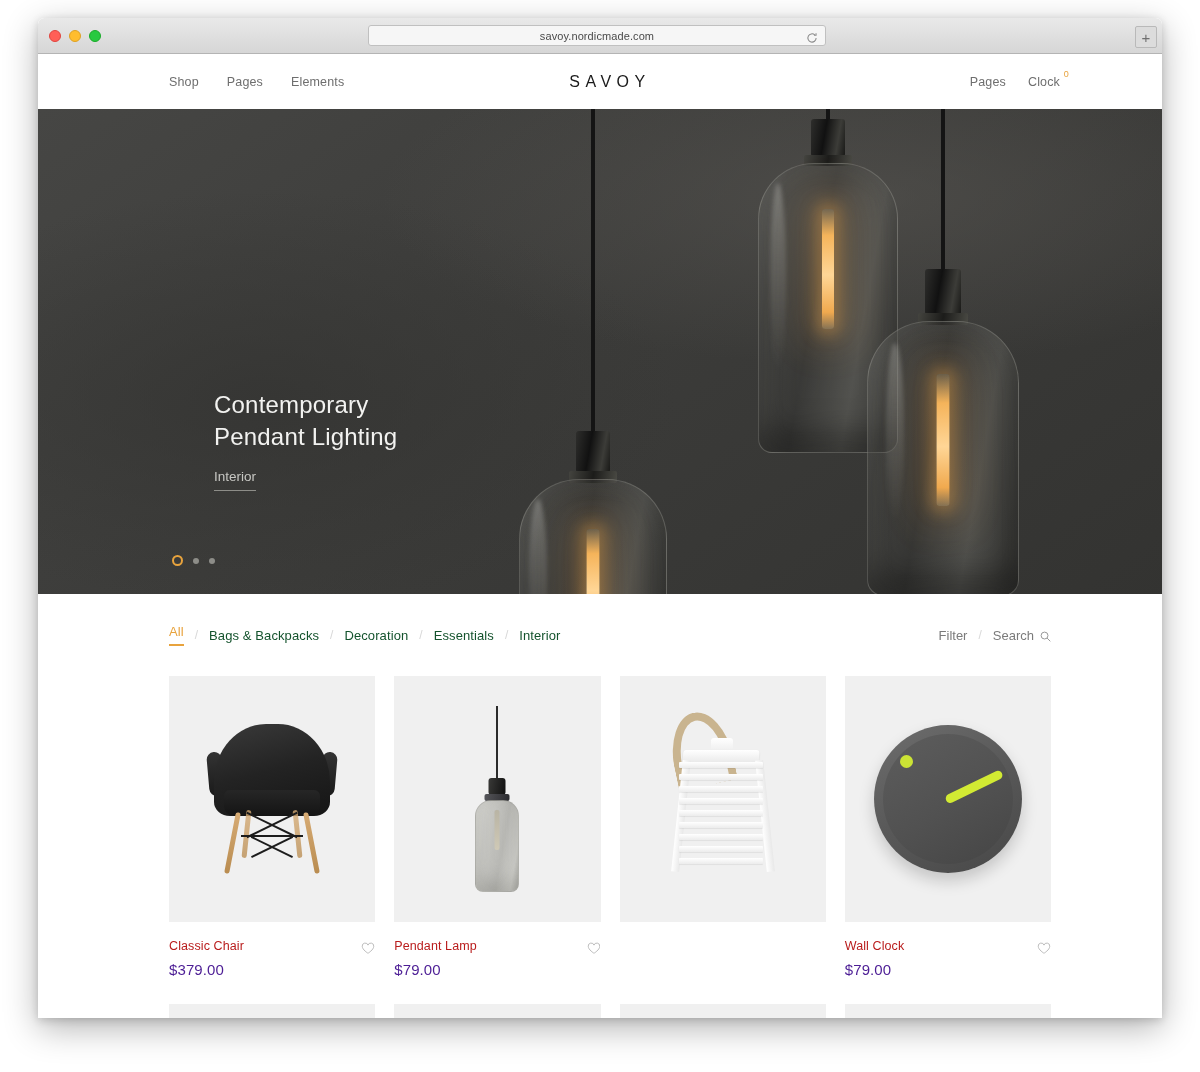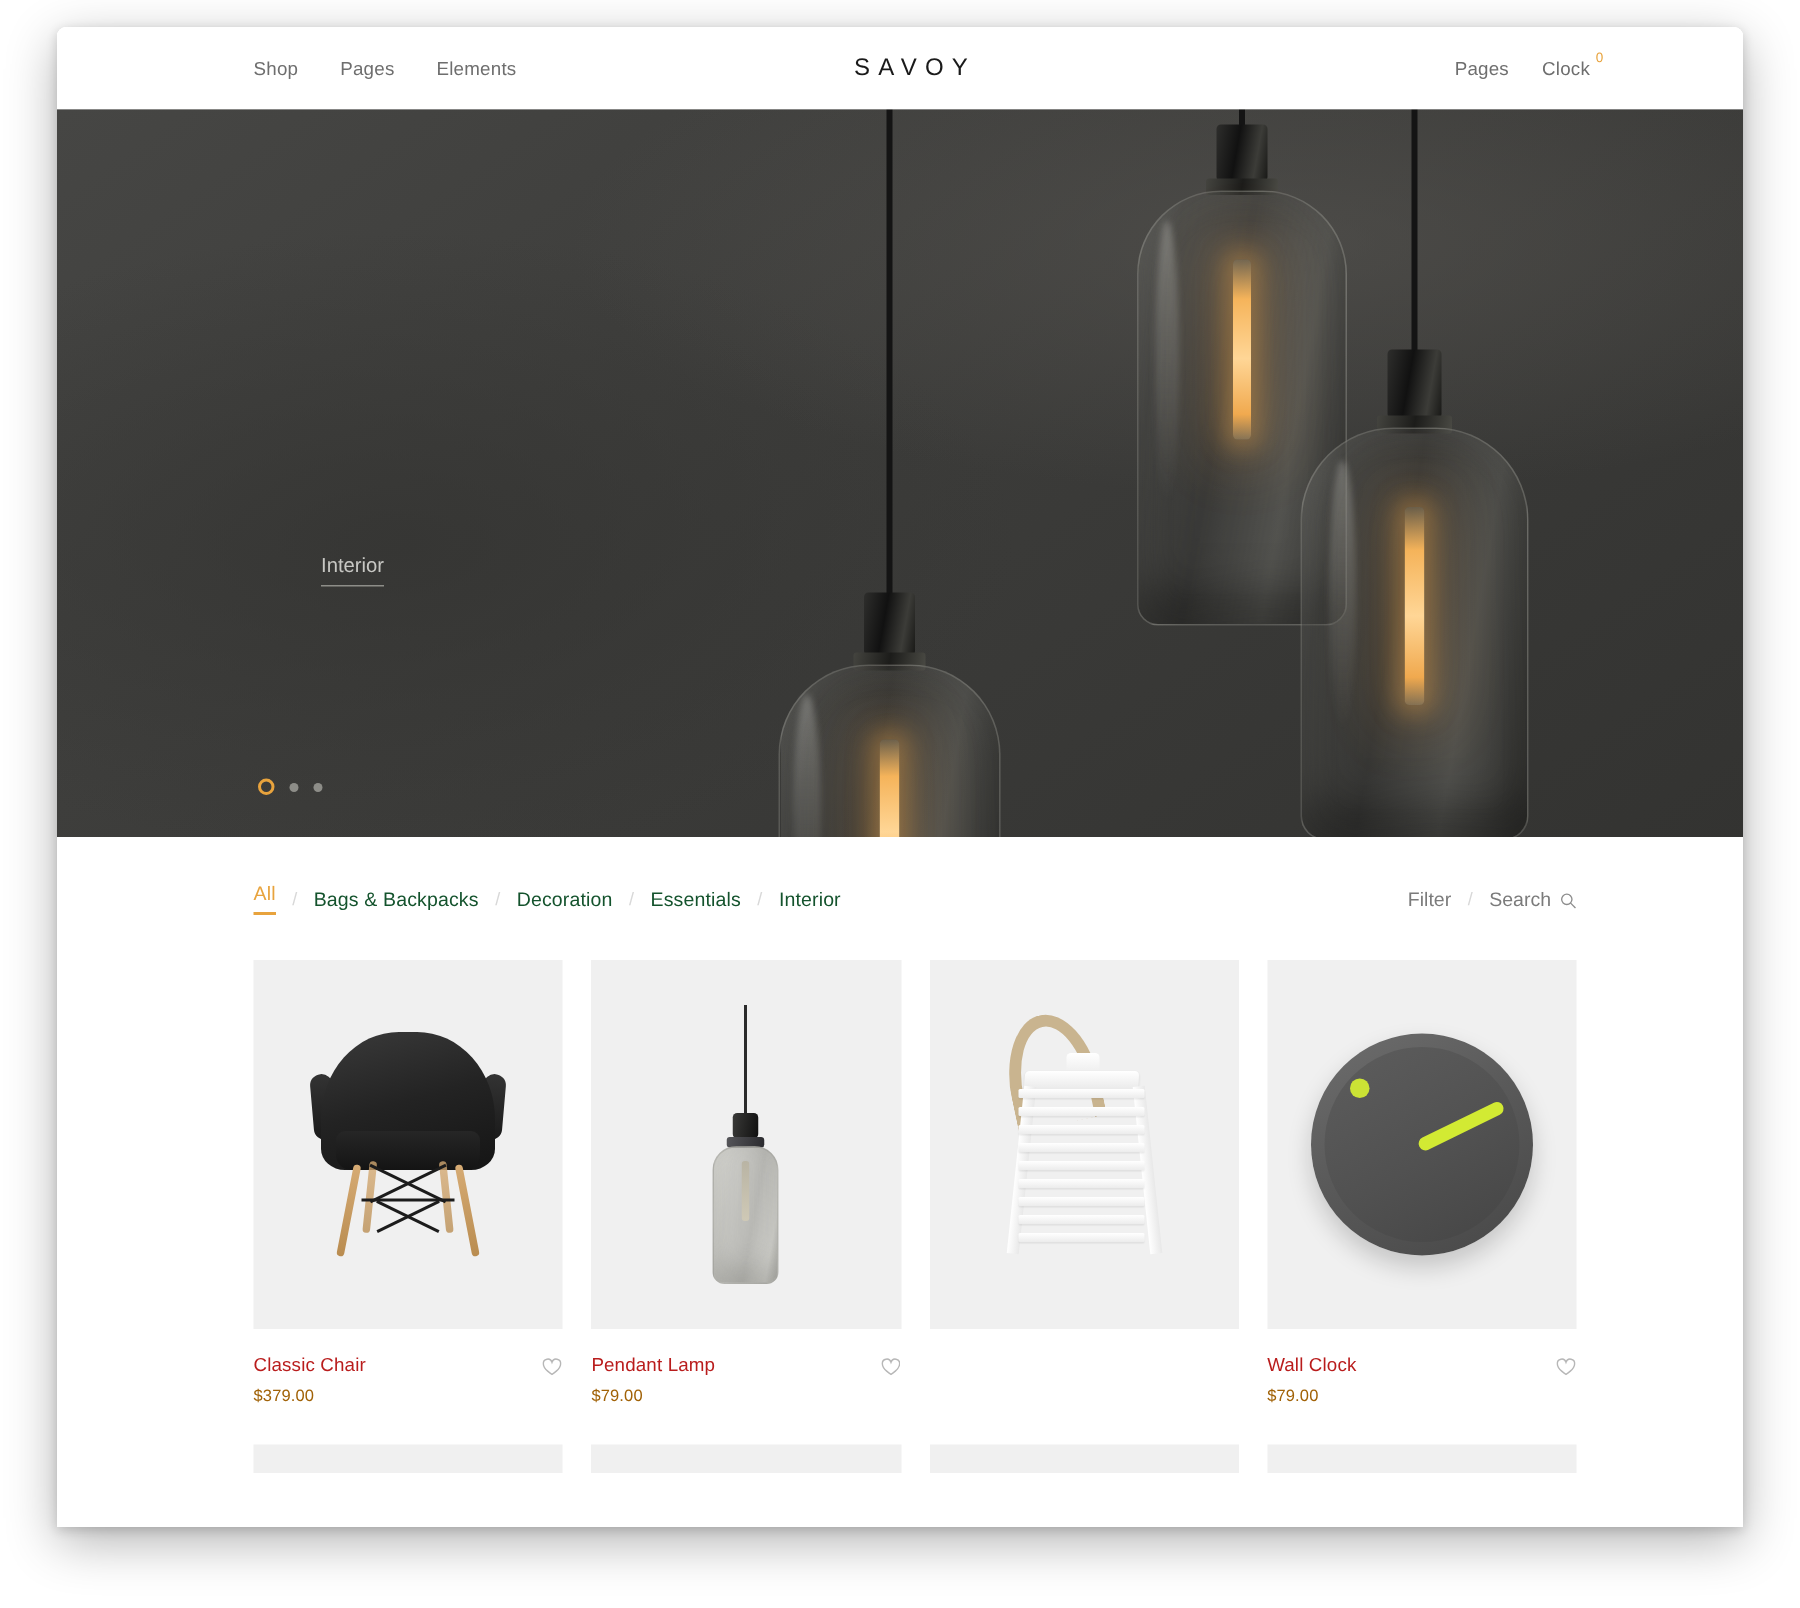--- a/index.html
+++ b/index.html
@@ -322,22 +322,22 @@
     align-items: flex-start;
     justify-content: space-between;
     padding-top: 17px;
   }
   .product-name {
     font-size: 12.5px;
     color: #b91c1c;
     letter-spacing: 0.1px;
   }
   .product-price {
-    font-size: 11px;
-    color: #a16207;
+    font-size: 15px;
+    color: #4c1d95;
     padding-top: 8px;
     letter-spacing: 0.1px;
   }
   .heart-icon { width: 14px; height: 13px; color: #b7b7b7; margin-top: 1px; }
 
   .grid-row-2 { margin-top: 26px; }
 
   
   .chair { position: absolute; left: 50%; top: 48px; transform: translateX(-50%); width: 128px; height: 160px; }
   .chair-shell {
@@ -439,20 +439,39 @@
     background: #d2ea33;
     transform-origin: 2px 50%;
     transform: translate(-2px,-4px) rotate(-26deg);
   }
 </style>
 </head>
 <body>
 
 <div class="browser-window">
 
+  <div class="titlebar">
+    <div class="traffic-lights">
+      <span class="tl tl-red"></span>
+      <span class="tl tl-yellow"></span>
+      <span class="tl tl-green"></span>
+    </div>
+
+    <div class="urlbar">
+      <span class="urlbar-text">savoy.nordicmade.com</span>
+      <span class="reload-icon">
+        <svg viewBox="0 0 16 16" fill="none" stroke="currentColor" stroke-width="1.4">
+          <path d="M13.5 8a5.5 5.5 0 1 1-1.8-4.1"></path>
+          <path d="M13.4 1.6v2.8h-2.8"></path>
+        </svg>
+      </span>
+    </div>
+
+    <div class="newtab-btn">+</div>
+  </div>
 
   <div class="viewport">
 
     <div class="site-header">
       <div class="nav-left">
         <span class="nav-item">Shop</span>
         <span class="nav-item">Pages</span>
         <span class="nav-item">Elements</span>
       </div>
 
@@ -491,20 +510,21 @@
       <div class="lamp" style="left:810px;top:0;width:190px;height:485px;">
         <div class="cord" style="height:168px;"></div>
         <div class="socket" style="top:160px;width:36px;height:48px;"></div>
         <div class="collar" style="top:204px;width:50px;height:12px;"></div>
         <div class="glass" style="top:212px;width:152px;height:275px;border-radius:62px 62px 16px 16px;"></div>
         <div class="filament" style="top:265px;width:13px;height:132px;"></div>
         <div class="sheen" style="left:38px;top:234px;width:18px;height:180px;"></div>
       </div>
 
       <div class="hero-copy">
+        <div class="hero-title">Contemporary Pendant Lighting</div>
         <span class="hero-sub">Interior</span>
       </div>
 
       <div class="hero-dots">
         <span class="dot-active"></span>
         <span class="dot"></span>
         <span class="dot"></span>
       </div>
     </div>
 

